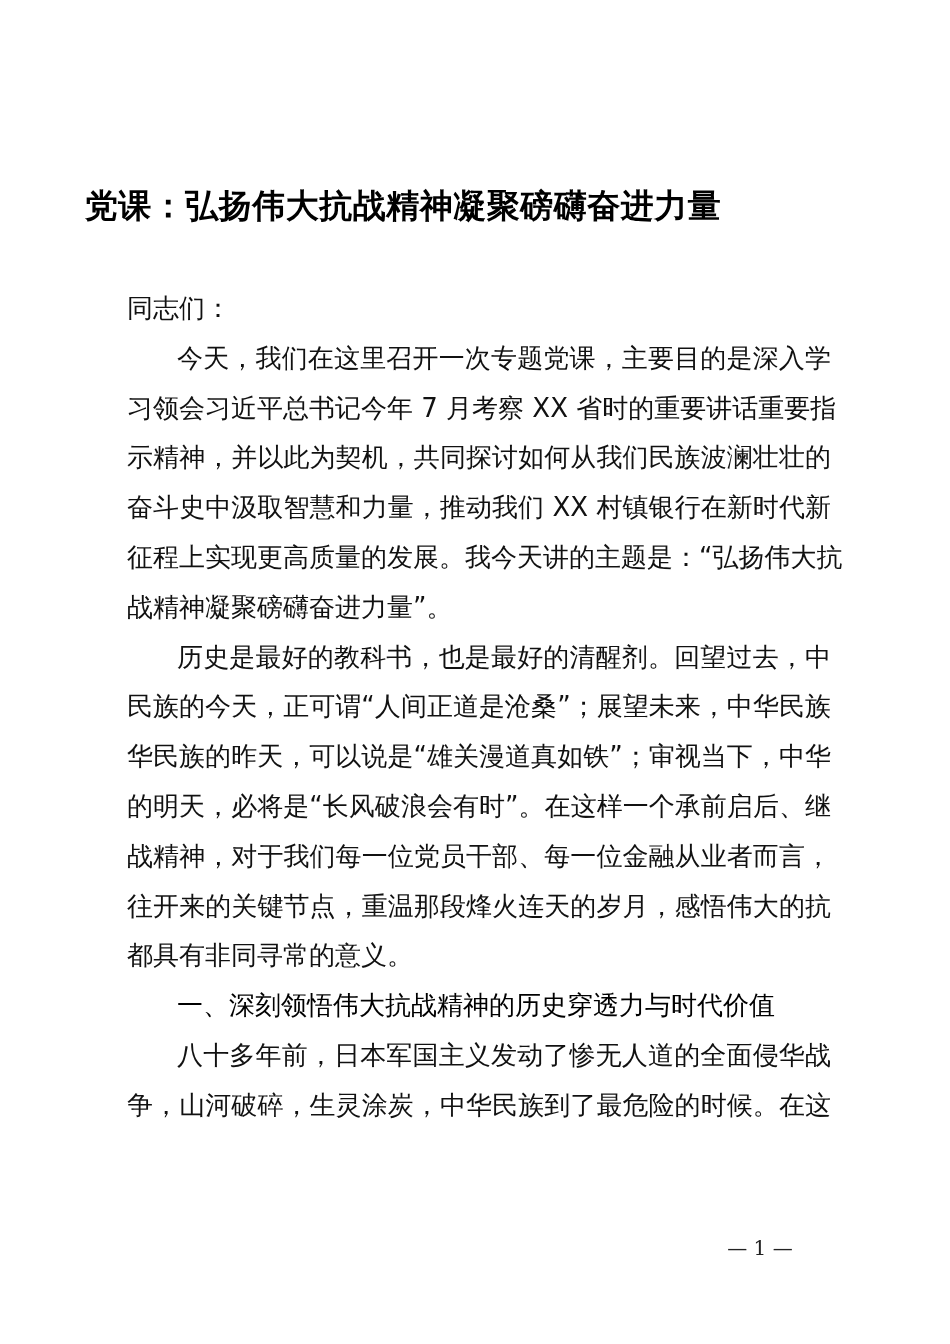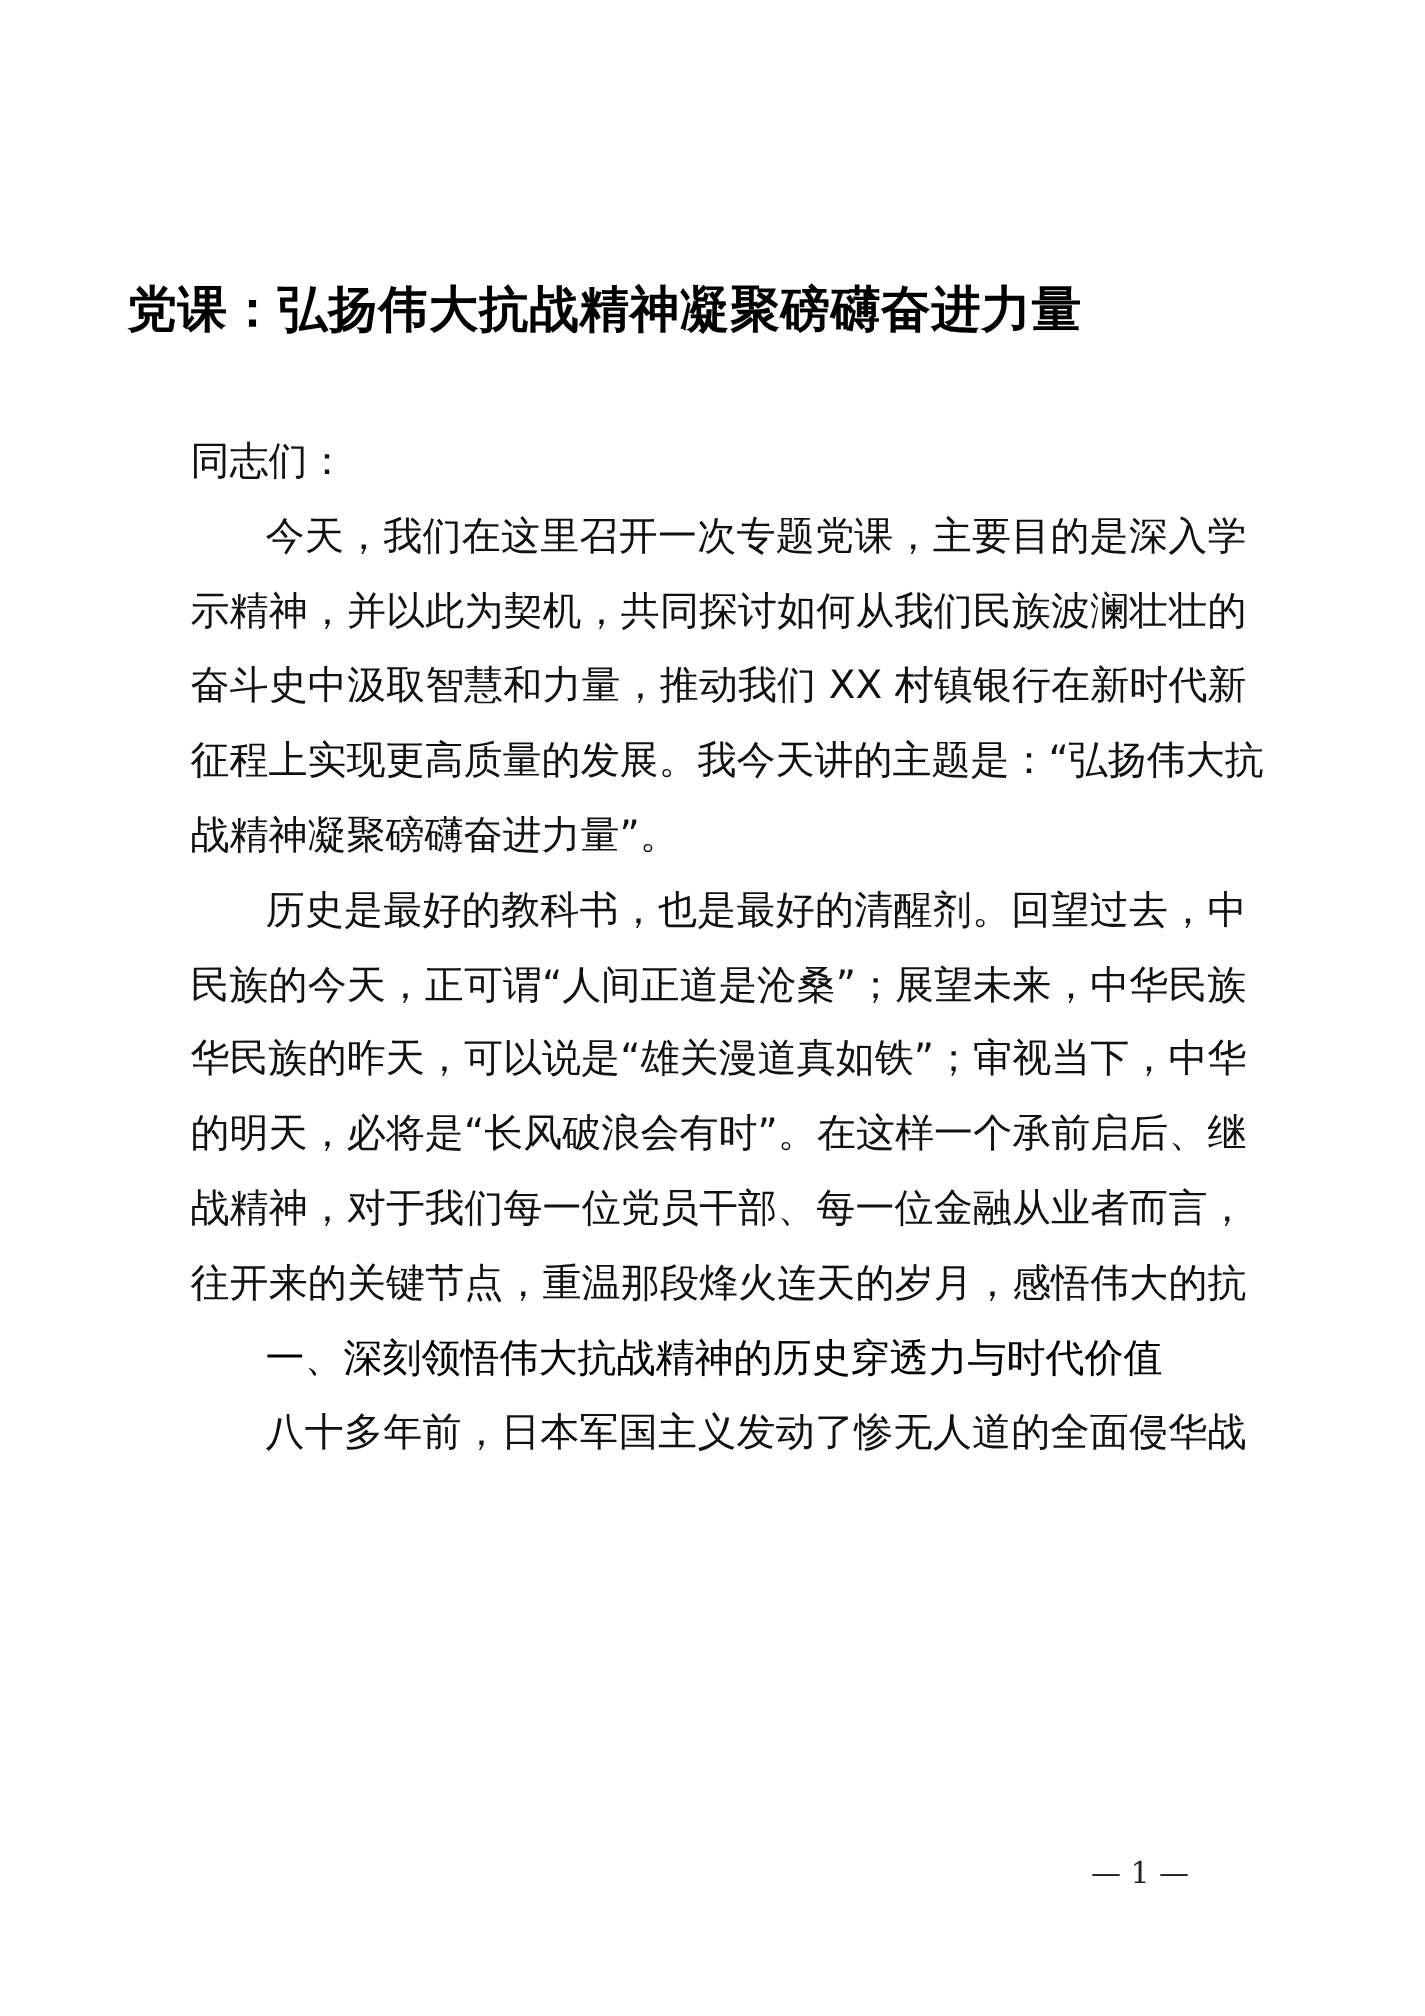--- a/index.html
+++ b/index.html
@@ -73,31 +73,34 @@
 </head>
 <body>
 
 <div class="page">
   <div class="title">党课：弘扬伟大抗战精神凝聚磅礴奋进力量</div>
 
   <div class="body-text">
     <div class="line last">同志们：</div>
 
     <div class="line indent">今天，我们在这里召开一次专题党课，主要目的是深入学</div>
+    <div class="line">习领会习近平总书记今年 7 月考察 XX 省时的重要讲话重要指</div>
     <div class="line">示精神，并以此为契机，共同探讨如何从我们民族波澜壮壮的</div>
     <div class="line">奋斗史中汲取智慧和力量，推动我们 XX 村镇银行在新时代新</div>
     <div class="line">征程上实现更高质量的发展。我今天讲的主题是：“弘扬伟大抗</div>
     <div class="line last">战精神凝聚磅礴奋进力量”。</div>
 
     <div class="line indent">历史是最好的教科书，也是最好的清醒剂。回望过去，中</div>
     <div class="line">民族的今天，正可谓“人间正道是沧桑”；展望未来，中华民族</div>
     <div class="line">华民族的昨天，可以说是“雄关漫道真如铁”；审视当下，中华</div>
     <div class="line">的明天，必将是“长风破浪会有时”。在这样一个承前启后、继</div>
     <div class="line">战精神，对于我们每一位党员干部、每一位金融从业者而言，</div>
     <div class="line">往开来的关键节点，重温那段烽火连天的岁月，感悟伟大的抗</div>
+    <div class="line last">都具有非同寻常的意义。</div>
 
     <div class="line indent heading">一、深刻领悟伟大抗战精神的历史穿透力与时代价值</div>
 
     <div class="line indent">八十多年前，日本军国主义发动了惨无人道的全面侵华战</div>
+    <div class="line">争，山河破碎，生灵涂炭，中华民族到了最危险的时候。在这</div>
   </div>
 
   <div class="footer">— 1 —</div>
 </div>
 
 </body></html>

